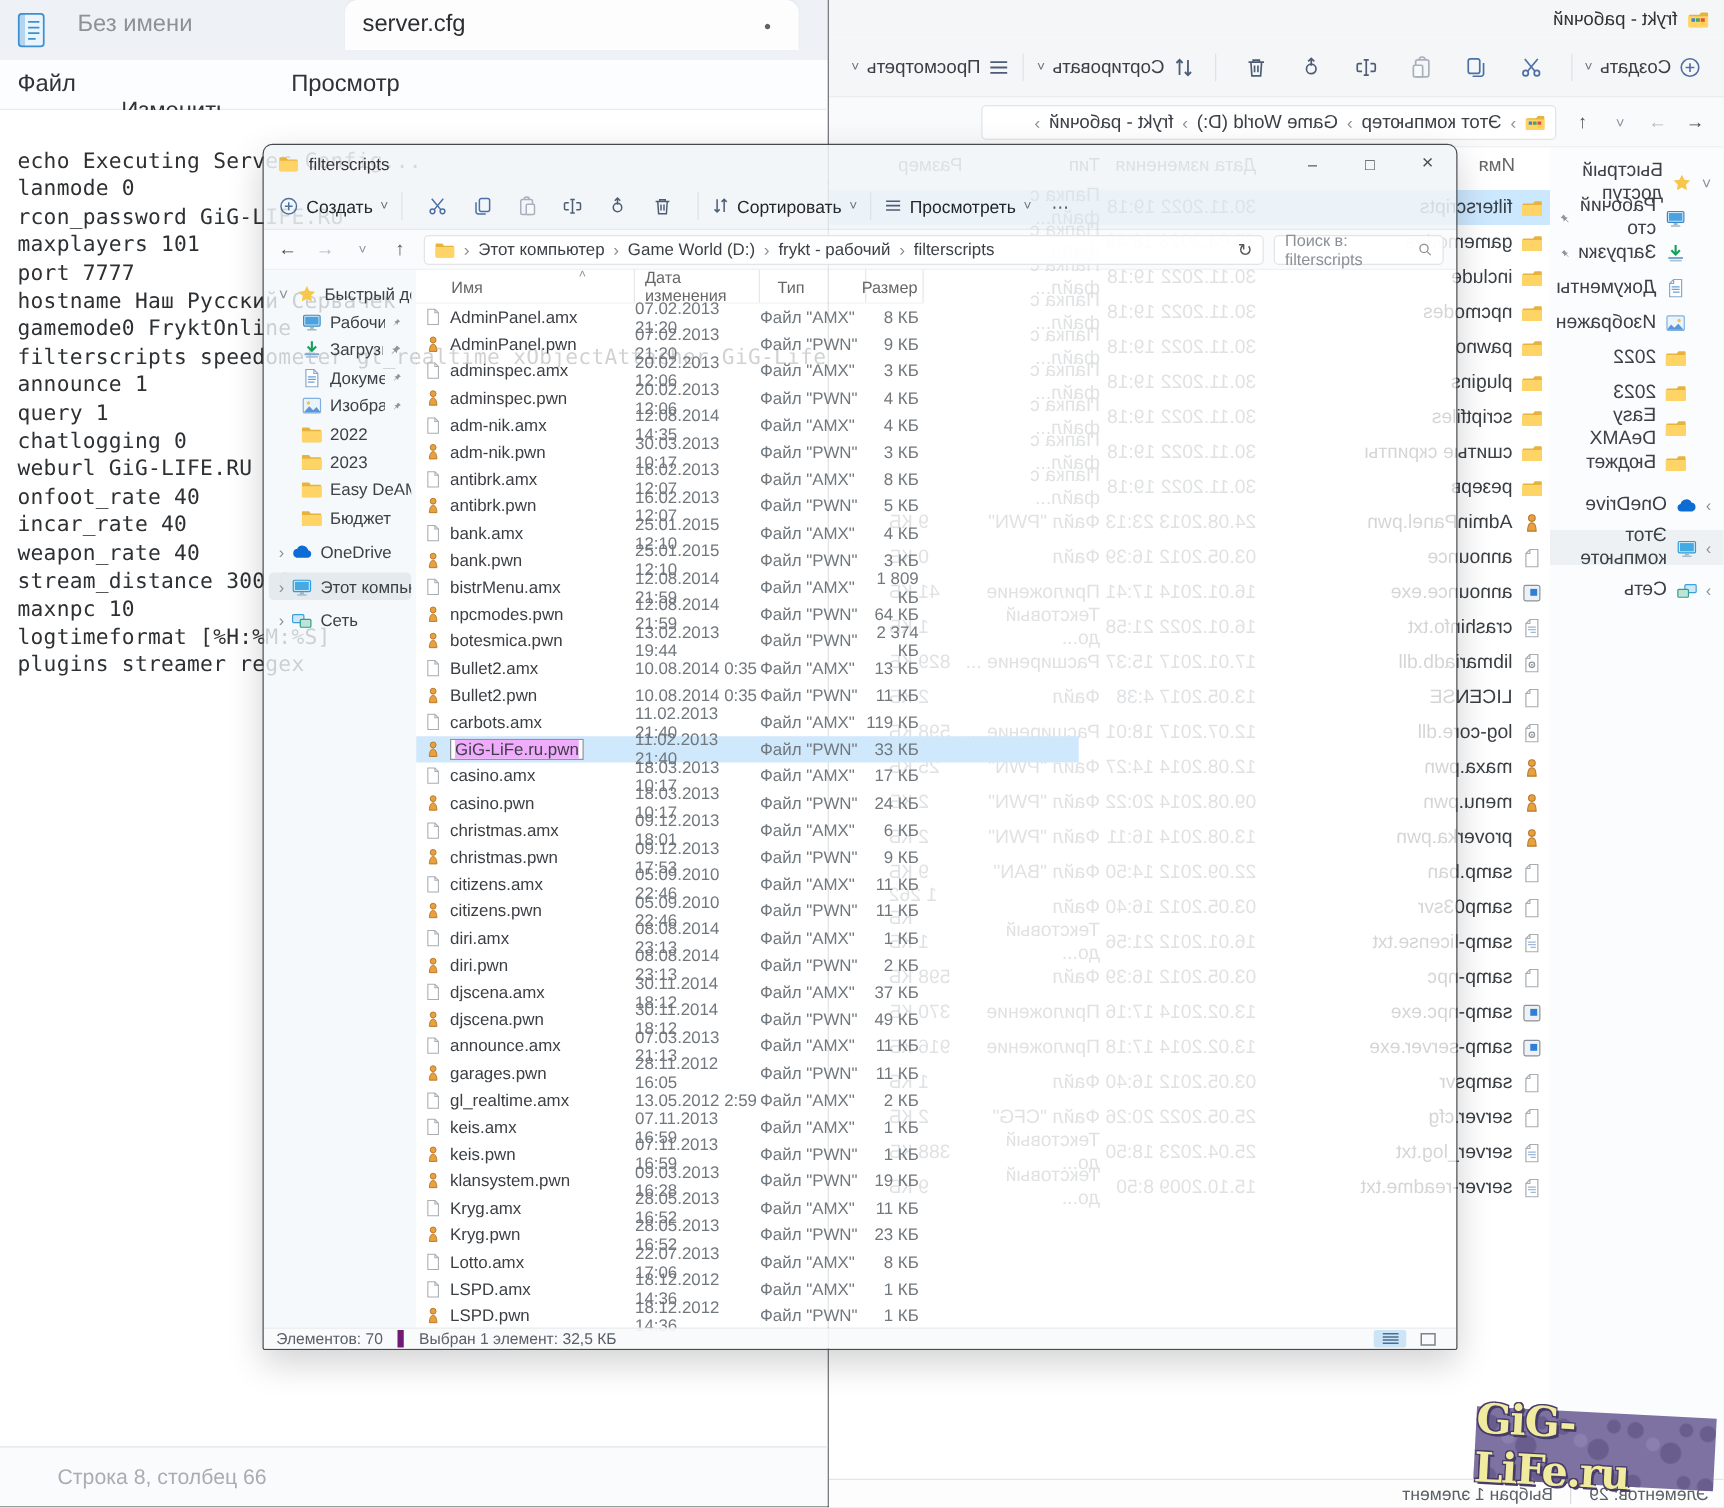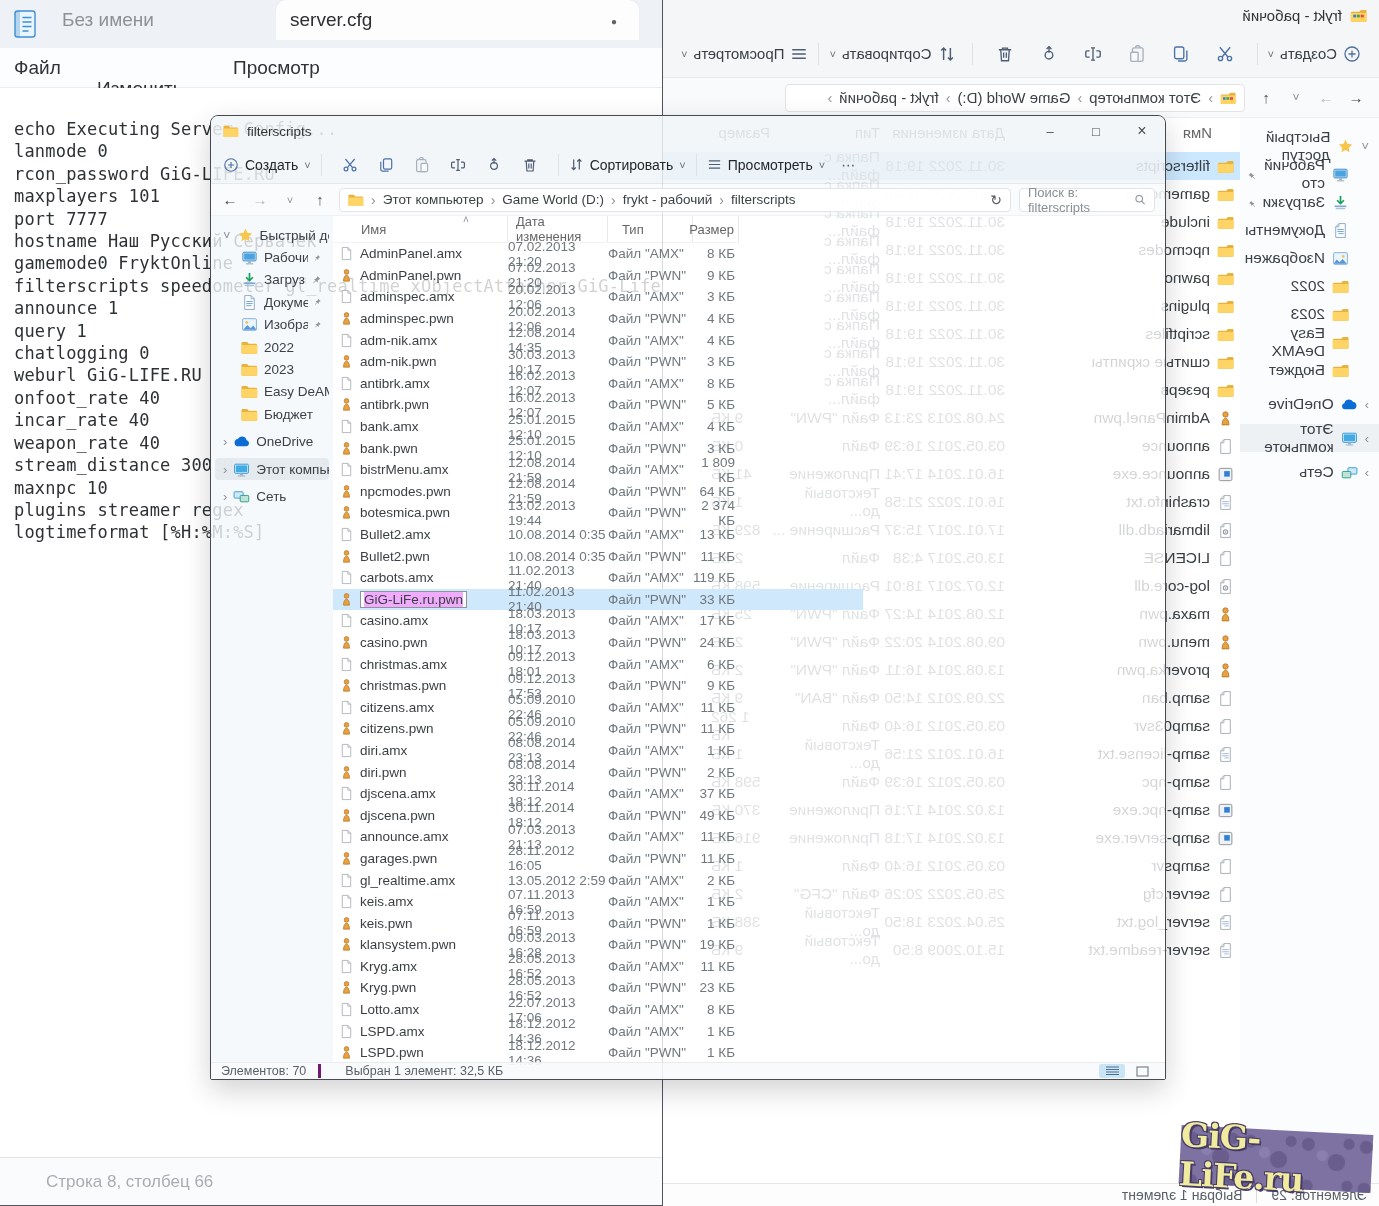--- a/index.html
+++ b/index.html
@@ -88,21 +88,21 @@
   .fx-rows { position:absolute; left:0; top:27px; right:0; }
   .fx .frow { height:21.6px; display:flex; align-items:center; font-size:13.5px; }
   .fx .frow.sel { background:#cfe8fb; width:530px; }
   .fx .c-name { width:175px; display:flex; align-items:center; padding-left:6px; gap:6px; overflow:hidden; white-space:nowrap; }
   .fx .c-name .ico { width:15px; height:15px; }
   .fx .c-date { width:100px; color:#70777d; }
   .fx .c-type { width:85px; color:#70777d; }
   .fx .c-size { width:46px; text-align:right; color:#70777d; padding-right:4px; }
   .fx-status { position:absolute; left:0; right:0; bottom:0; height:17px; background:rgba(248,250,251,.92); border-top:1px solid rgba(0,0,0,.06);
                display:flex; align-items:center; gap:0; padding-left:10px; font-size:12.5px; color:#5a6067; }
-  .fx-status .st2 { border-left:3px solid #701a75; margin-left:12px; padding-left:24px; }
+  .fx-status .st2 { border-left:5px solid #701a75; margin-left:12px; padding-left:12px; }
   .fx-viewtoggles { margin-left:auto; display:flex; gap:4px; margin-right:10px; }
   .vt { width:26px; height:14px; display:flex; align-items:center; justify-content:center; border-radius:2px; }
   .vt.on { background:#cbe4f6; }
   .vt svg { width:13px; height:11px; }
   .fx .sb-item { display:flex; align-items:center; height:22.4px; gap:6px; padding-left:8px; font-size:13.5px; color:#3c4147; border-radius:4px; margin:0 4px; }
   .fx .sb-item.child { padding-left:26px; }
   .fx .sb-item.group { margin-top:5px; }
   .fx .sb-item.active { background:rgba(228,233,238,.95); }
   .fx .sb-item .lbl { overflow:hidden; white-space:nowrap; }
   .rename-box { border:1px solid #8f9499; background:#fff; padding:0 3px; display:inline-flex; }
@@ -818,22 +818,22 @@
         <div class="code-line">filterscripts speedometer gl_realtime xObjectAttacher GiG-Life.ru</div>
         <div class="code-line">announce 1</div>
         <div class="code-line">query 1</div>
         <div class="code-line">chatlogging 0</div>
         <div class="code-line">weburl GiG-LIFE.RU</div>
         <div class="code-line">onfoot_rate 40</div>
         <div class="code-line">incar_rate 40</div>
         <div class="code-line">weapon_rate 40</div>
         <div class="code-line">stream_distance 300.0</div>
         <div class="code-line">maxnpc 10</div>
+        <div class="code-line">logtimeformat [%H:%M:%S]</div>
         <div class="code-line">plugins streamer regex</div>
-        <div class="code-line">logtimeformat [%H:%M:%S]</div>
       </div>
     <div class="np-status">
       <span>Строка 8, столбец 66</span>
     </div>
   </div>
 
   <div class="fx">
     <div class="fx-titlebar">
       <span class="ico ico16">
           <svg viewBox="0 0 16 16">

